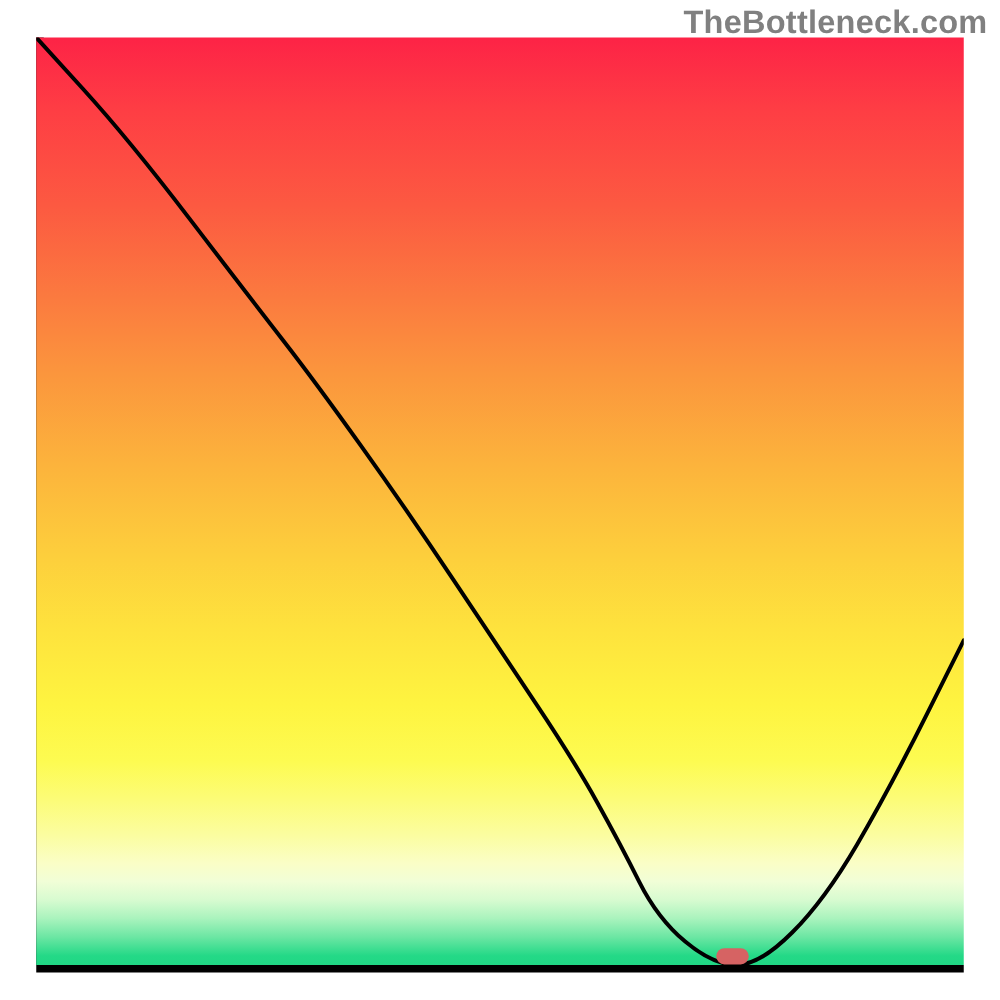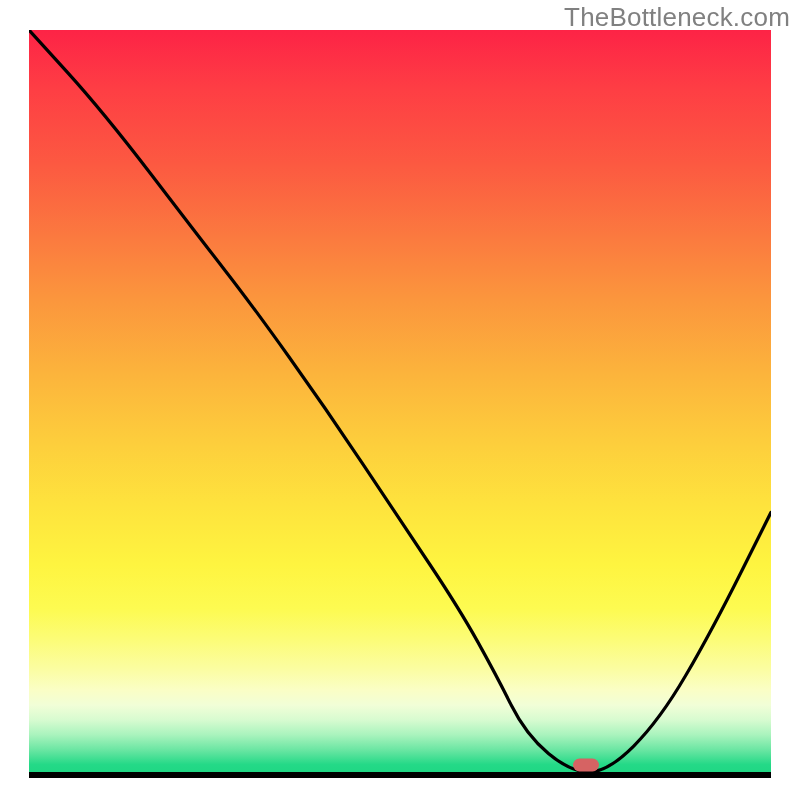--- a/index.html
+++ b/index.html
@@ -15,21 +15,21 @@
     position: relative;
     width: 800px;
     height: 800px;
   }
   .watermark {
     position: absolute;
     top: 2px;
     right: 10px;
     color: #808080;
     font-size: 26px;
-    font-weight: 400;
+    font-weight: 700;
     letter-spacing: 0.2px;
     z-index: 20;
   }
   .plot {
     position: absolute;
     left: 29px;
     top: 30px;
     width: 742px;
     height: 742px;
     box-sizing: border-box;

